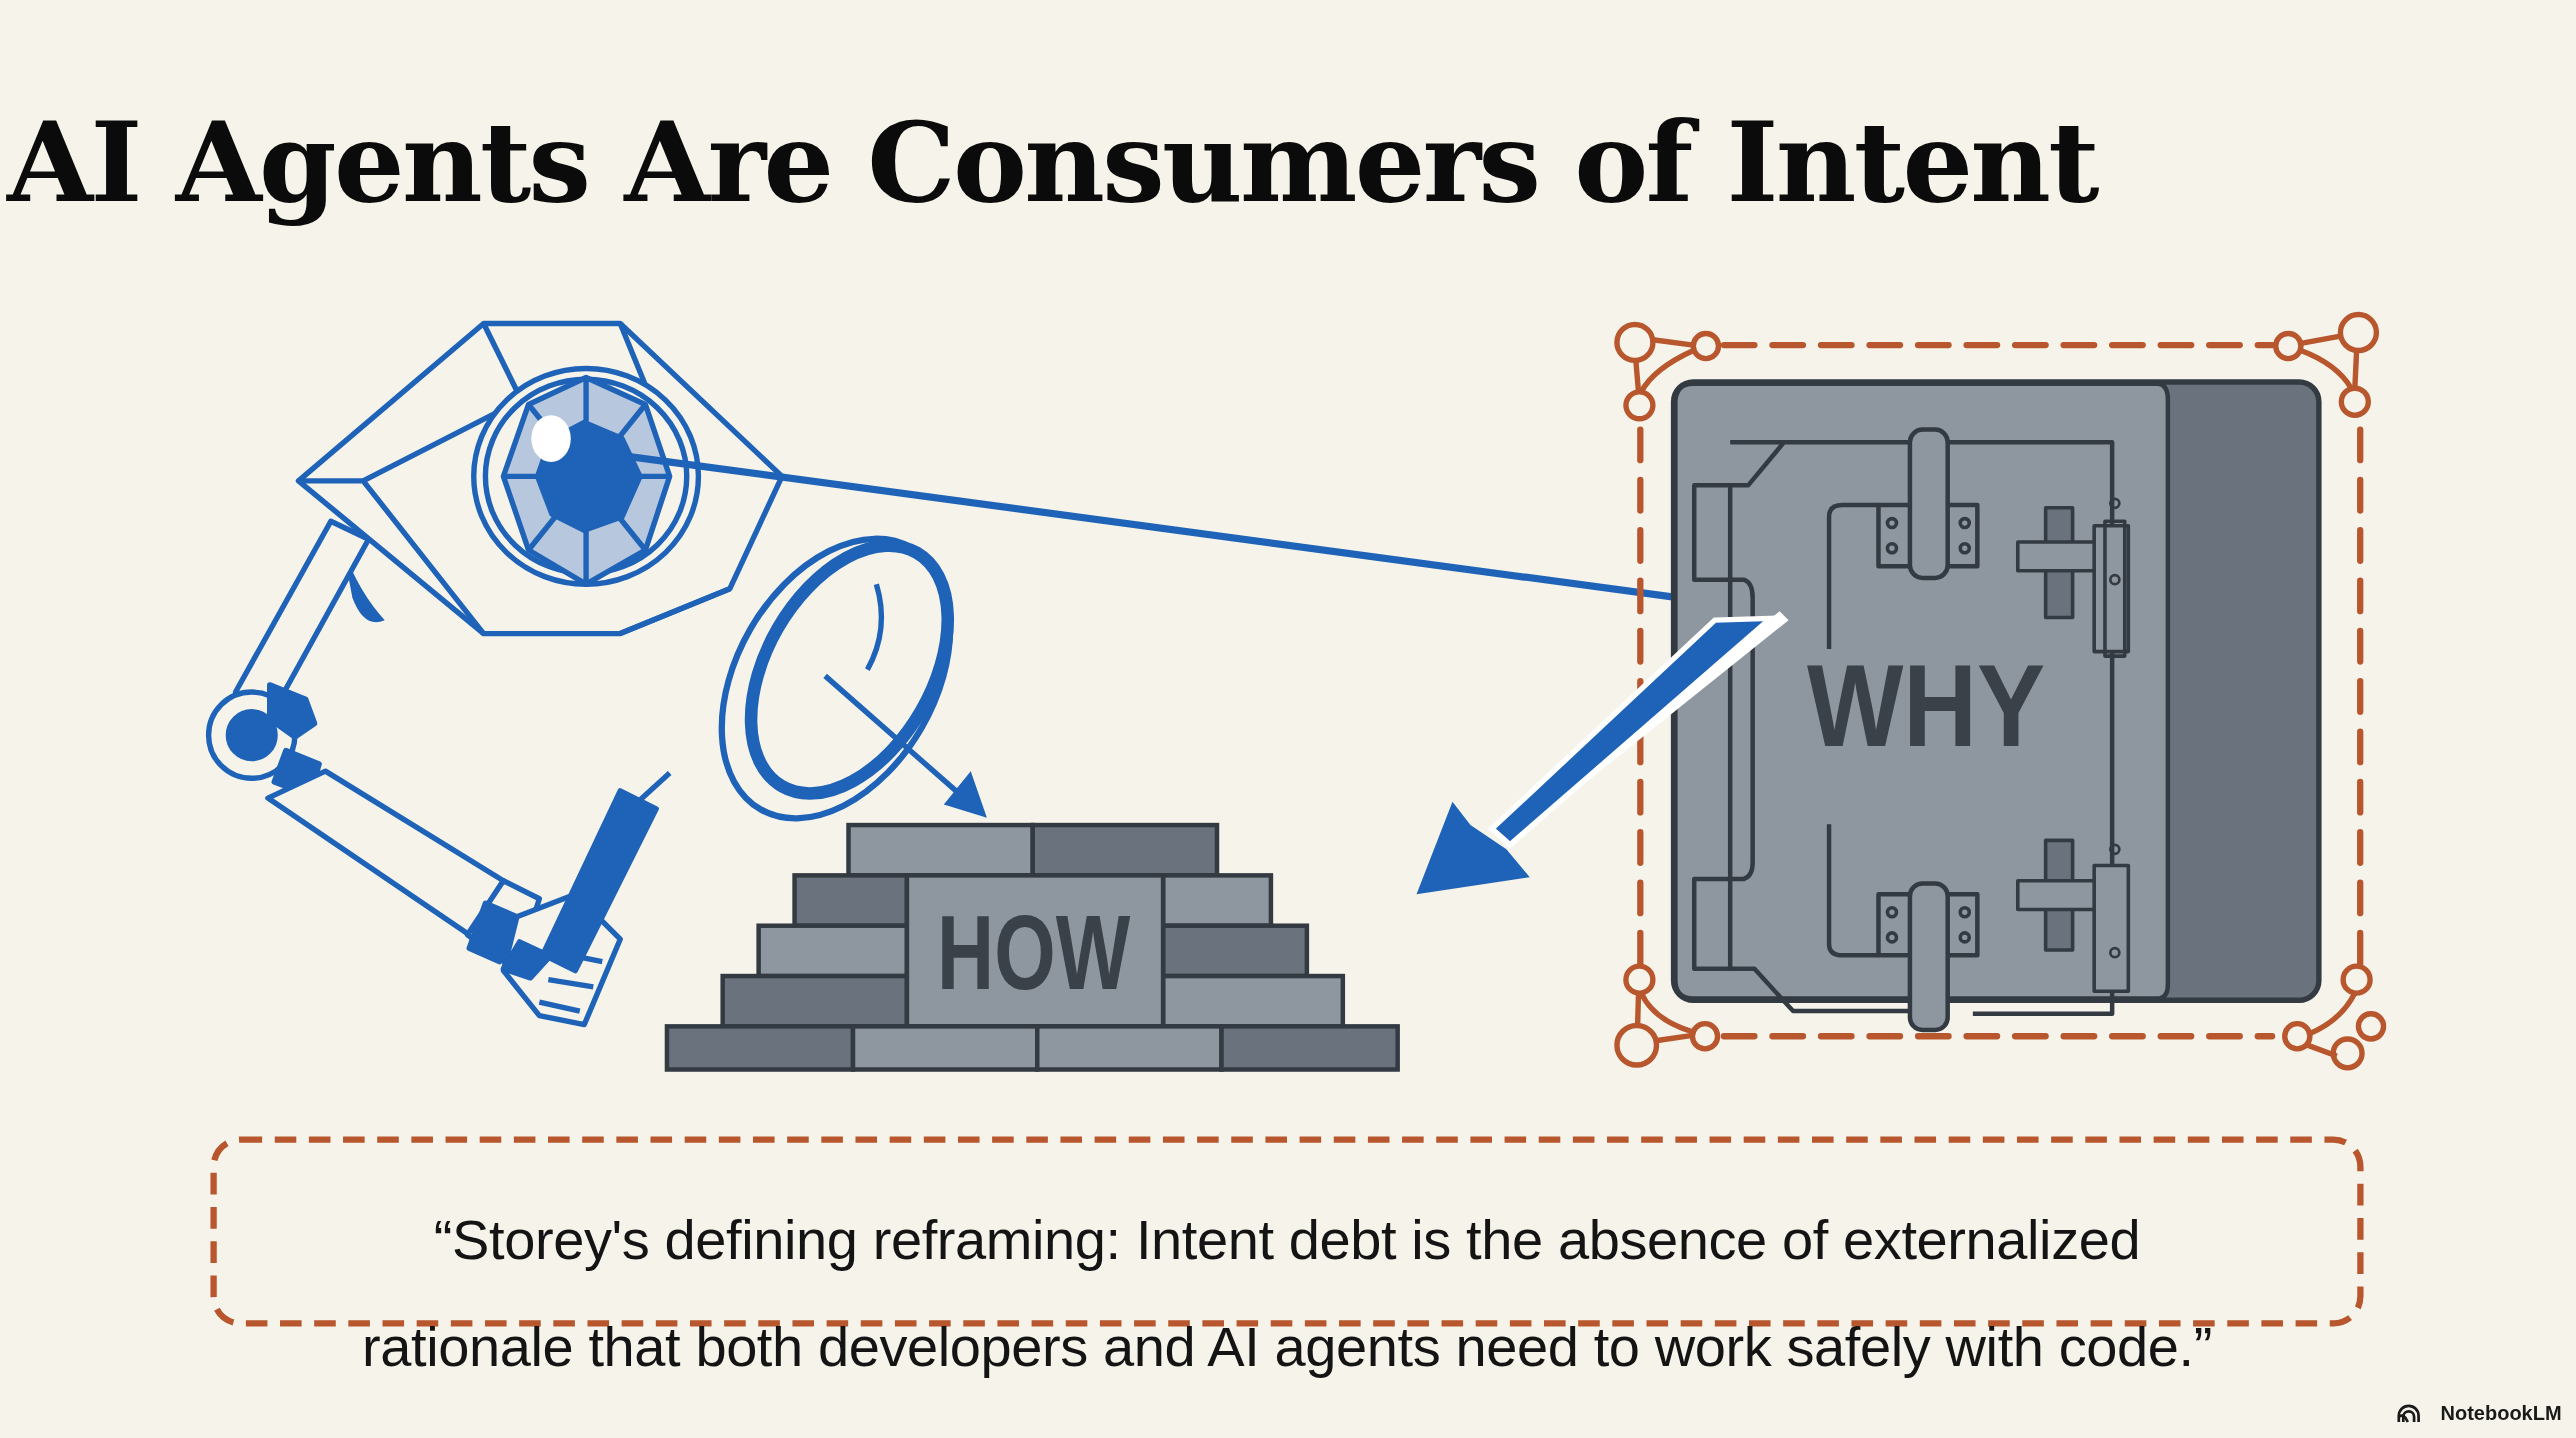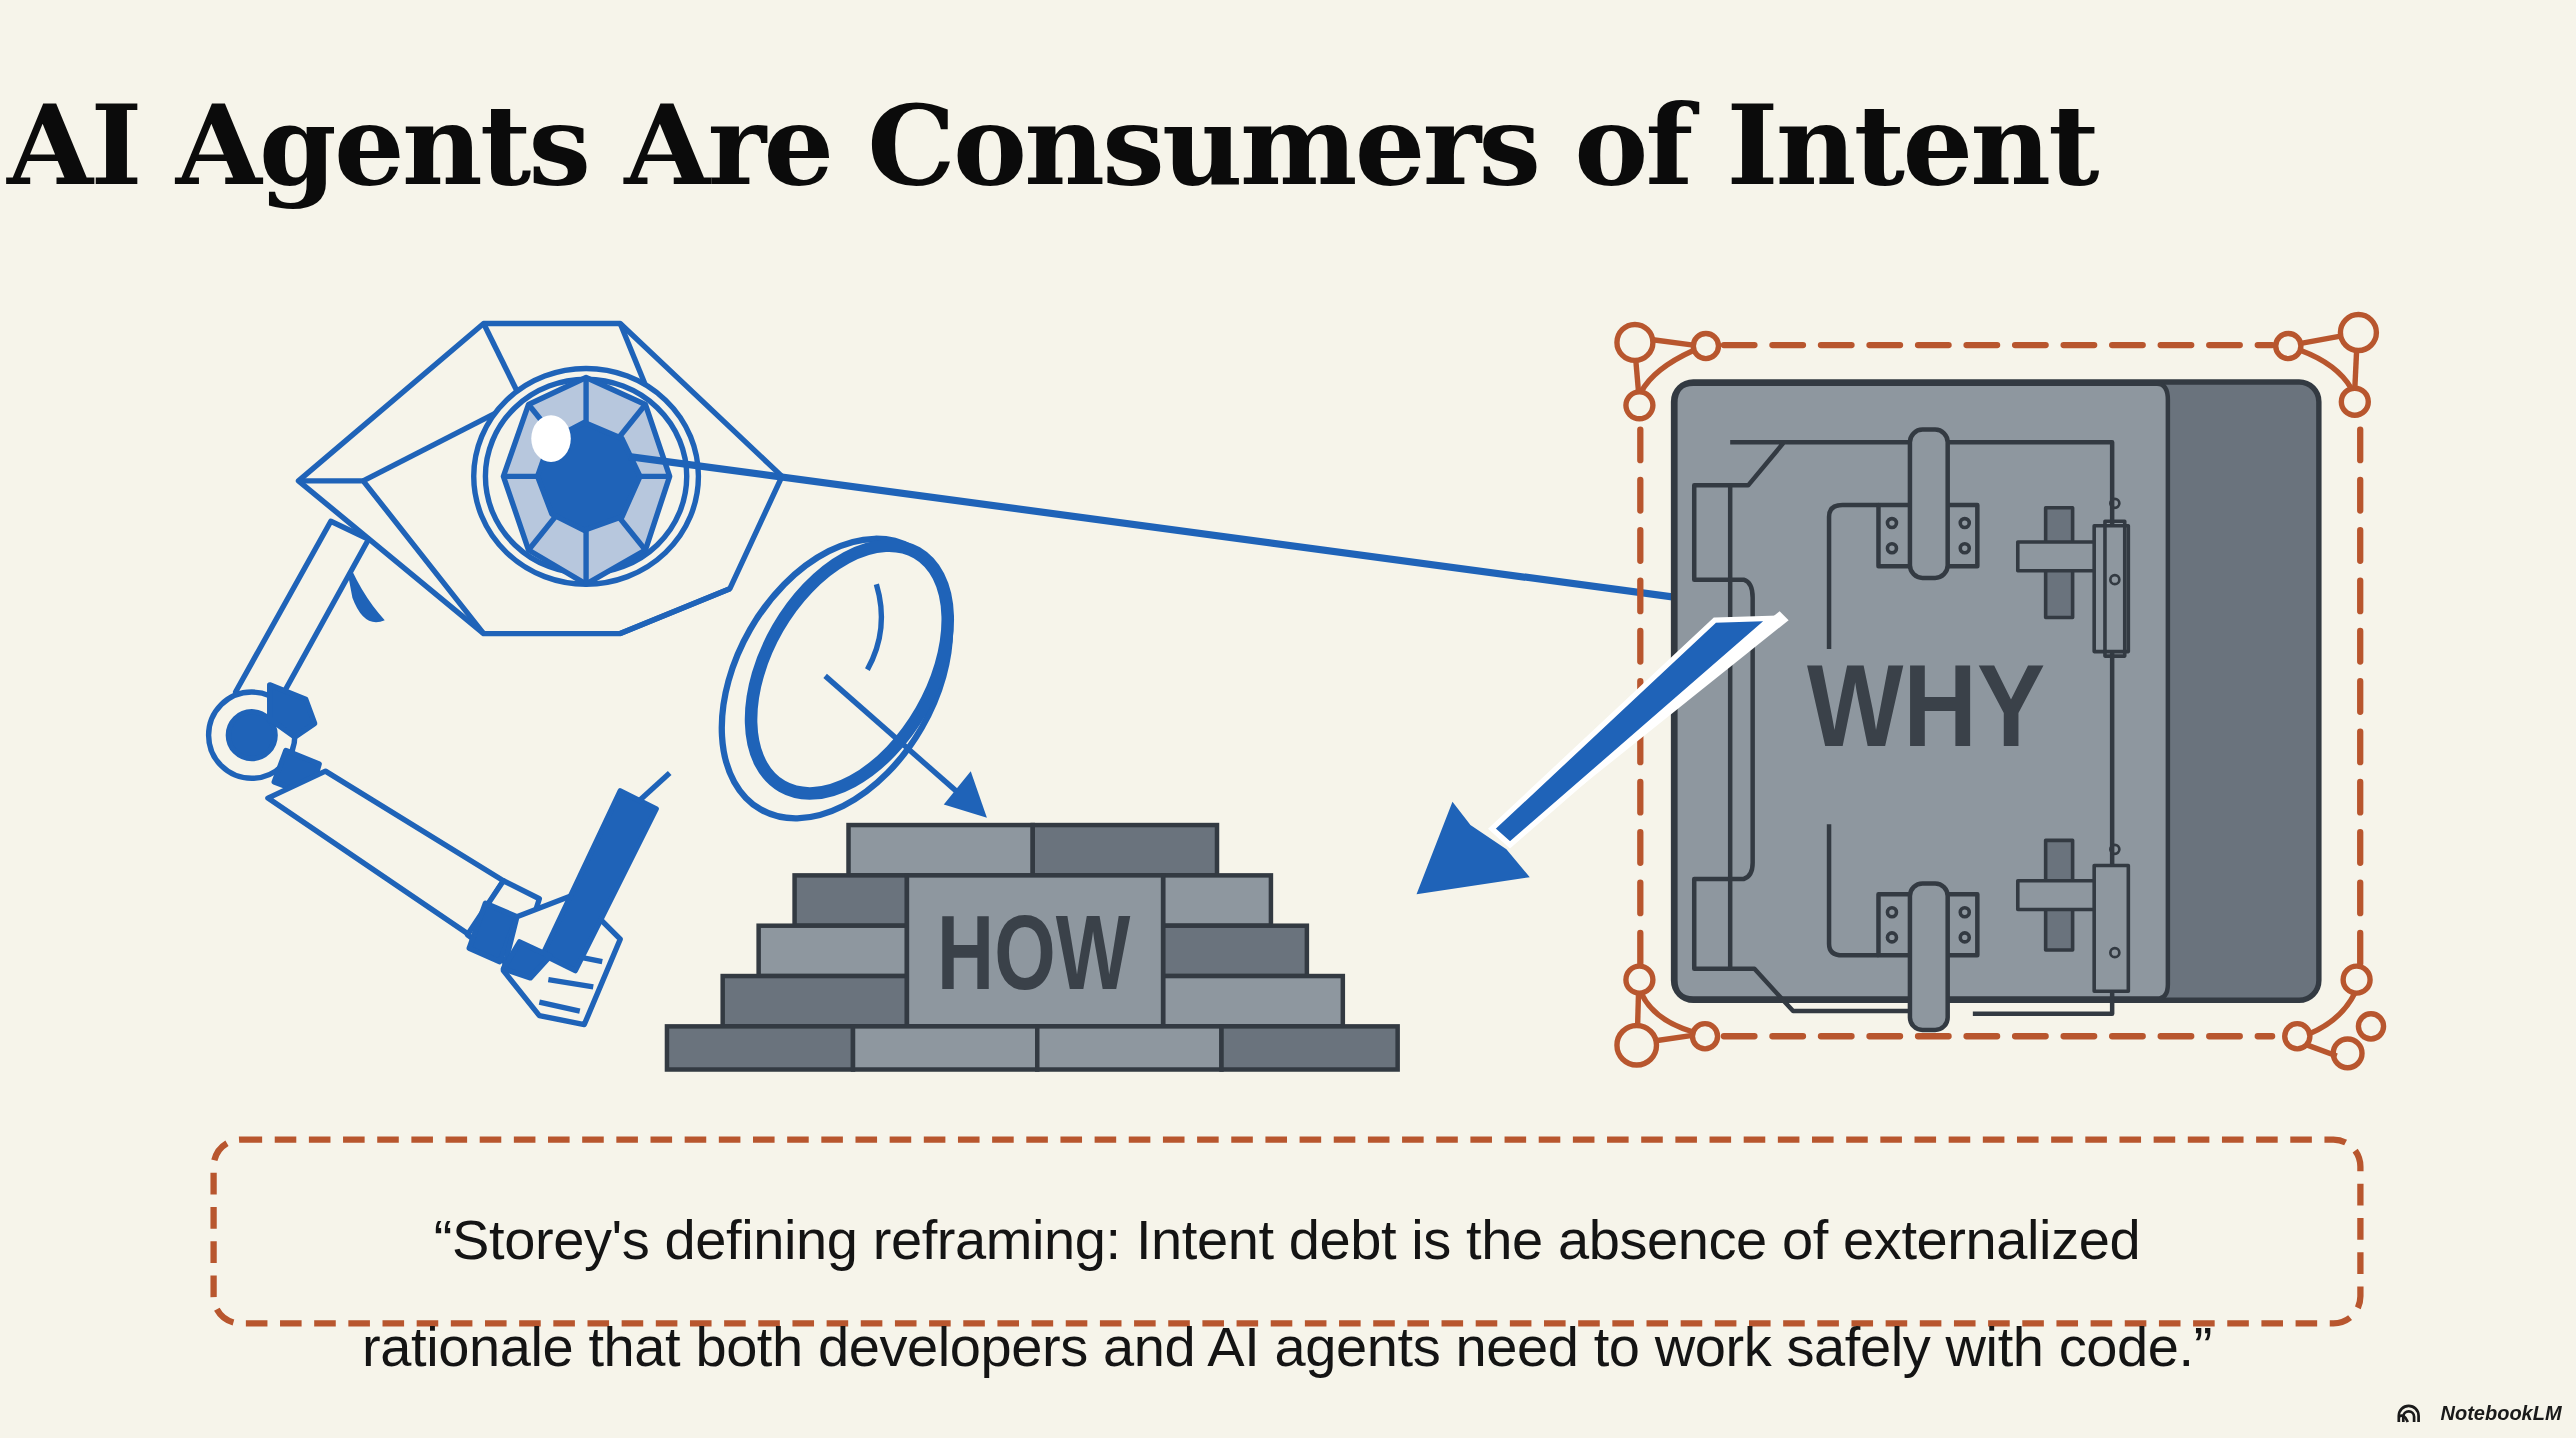--- a/index.html
+++ b/index.html
@@ -3,21 +3,21 @@
   <meta charset="utf-8">
   <style>
     html, body { margin: 0; padding: 0; }
     body {
       width: 2576px; height: 1438px;
       background: #F6F4EA;
       position: relative; overflow: hidden;
       font-family: "Liberation Sans", sans-serif;
     }
     .title {
-      position: absolute; left: 0; top: 84px; width: 2104px;
+      position: absolute; left: 0; top: 101px; width: 2104px;
       text-align: center;
       font-family: "DejaVu Serif", serif;
       font-weight: bold;
       font-size: 111px;
       letter-spacing: -2.7px;
       color: #0B0B0B;
       line-height: 1.1;
     }
     .illustration {
       position: absolute; left: 0; top: 0; width: 2576px; height: 1438px;
@@ -33,21 +33,21 @@
       font-family: "Liberation Sans", sans-serif;
       font-size: 56px; line-height: 68px;
       color: #141414;
       letter-spacing: -0.4px;
     }
     .quote-line { display: block; margin-top: 39px; }
     .brand {
       position: absolute; right: 14.4px; bottom: 12.6px;
       display: flex; align-items: center; gap: 20px;
       font-family: "Liberation Sans", sans-serif;
-      font-size: 20px; color: #1a1a1a; font-weight: 600; font-style: italic;
+      font-size: 20px; color: #1a1a1a; font-weight: 600;
     }
     .brand svg { width: 23.4px; height: 20px; }
     .label-how, .label-why {
       font-family: "Liberation Sans", sans-serif;
       font-weight: bold;
       fill: #3A4149;
     }
   </style>
 </head>
 <body>

